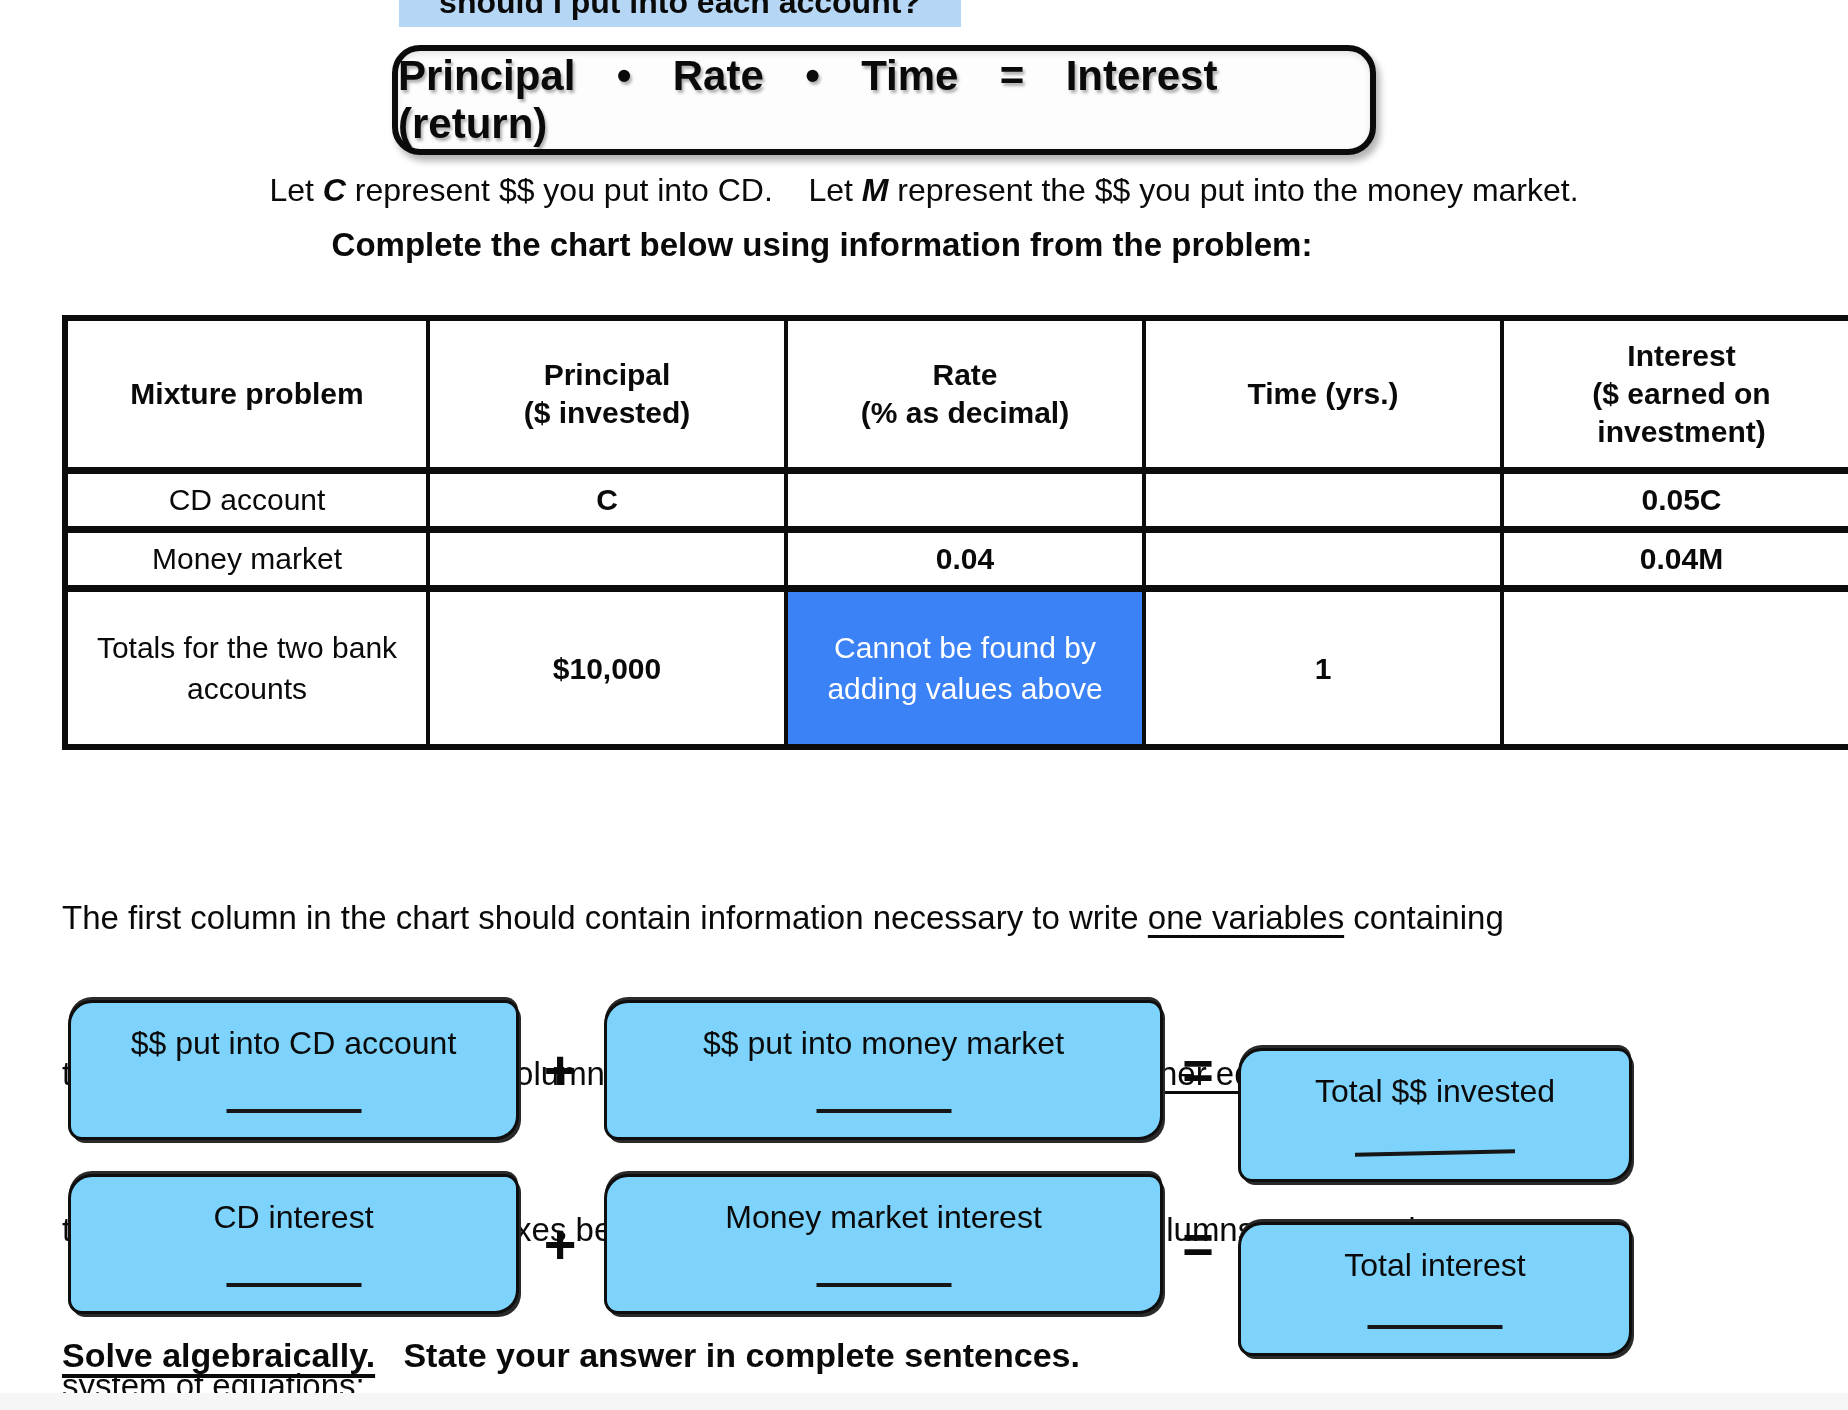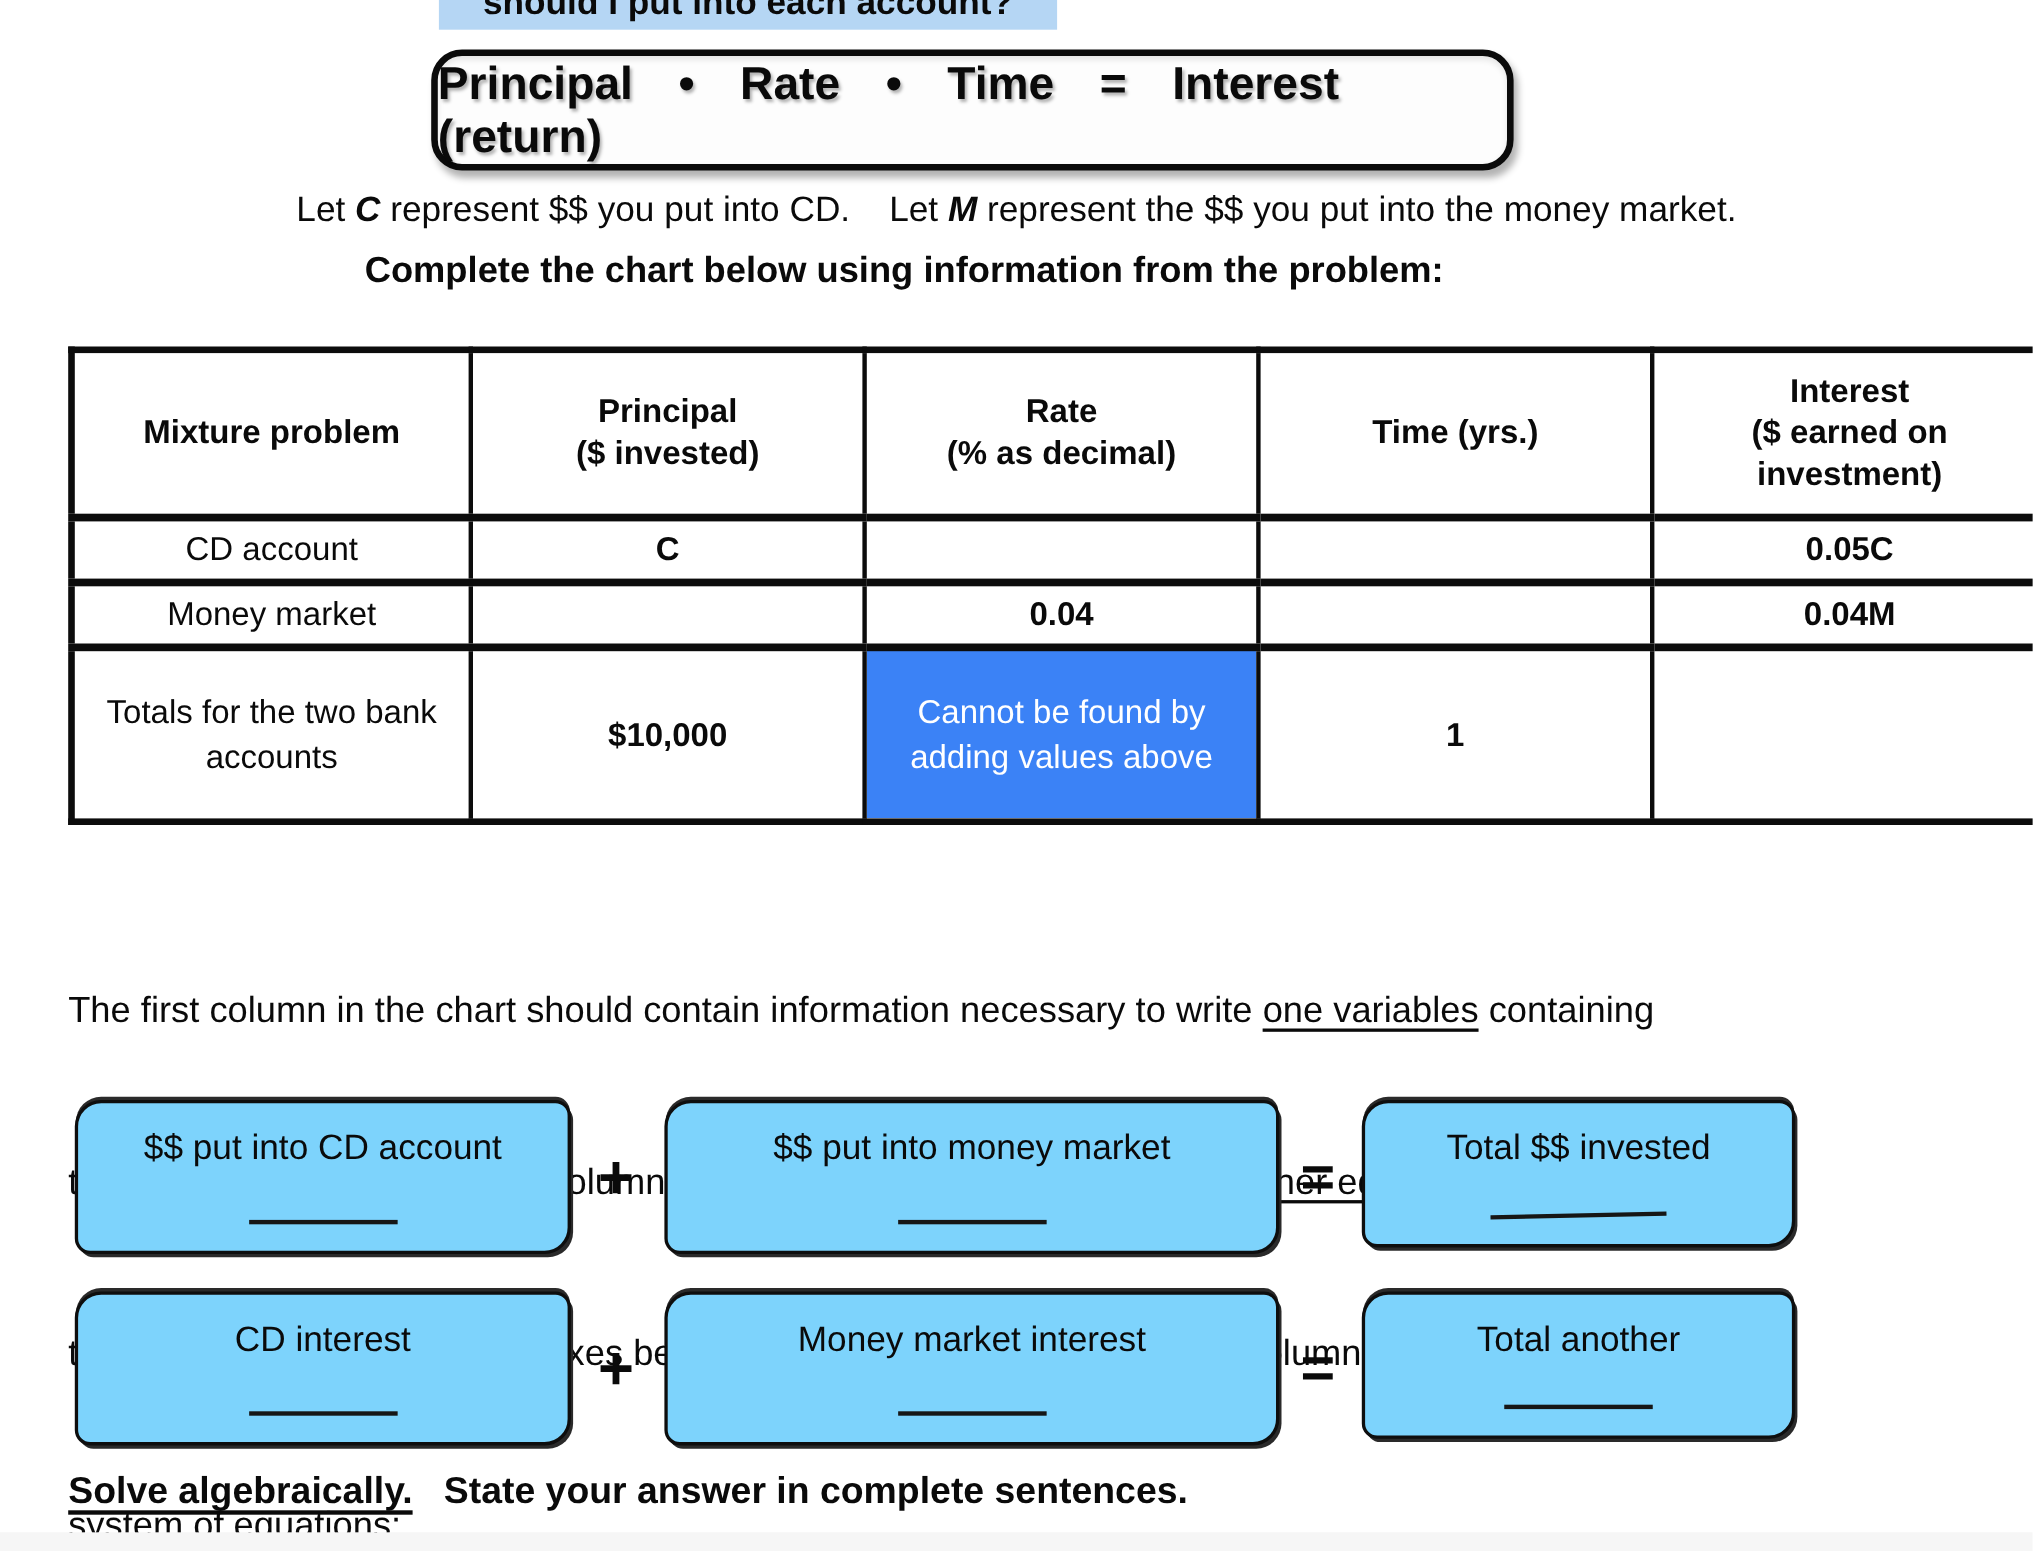--- a/index.html
+++ b/index.html
@@ -86,21 +86,21 @@
   .eq-row-2{top:1174px;}
   .sum-box{
     position:absolute;top:0;height:134px;
     border:3px solid #0e0e0e;
     border-radius:24px 14px 24px 14px;
     background:#7dd3fc;
     box-shadow:0 -4px 0 -1px #2a2a2a, 3px 4px 0 -1px #2a2a2a;
   }
   .box-1{left:68px;width:445px;}
   .box-2{left:604px;width:553px;}
-  .box-3{left:1238px;width:388px;height:128px;}
+  .box-3{left:1238px;width:388px;height:128px;margin-top:48px;}
   .sum-box .box-label{
     position:absolute;top:22px;left:0;width:100%;
     text-align:center;font-size:32px;
   }
   .blank-line{
     position:absolute;bottom:24px;left:50%;transform:translateX(-50%);
     width:135px;border-top:4px solid #161616;
   }
   .blank-line.wide{width:160px;transform:translateX(-50%) rotate(-1.2deg);}
   .op{
@@ -205,21 +205,21 @@
       <div class="box-label">CD interest</div>
       <div class="blank-line"></div>
     </div>
     <div class="op op-plus-2">+</div>
     <div class="sum-box box-2">
       <div class="box-label">Money market interest</div>
       <div class="blank-line"></div>
     </div>
     <div class="op op-eq-2">=</div>
     <div class="sum-box box-3">
-      <div class="box-label">Total another</div>
+      <div class="box-label">Total interest</div>
       <div class="blank-line"></div>
     </div>
   </div>
 
   <div class="footer-line"><span class="u-phrase">Solve algebraically.</span><span>   State your answer in complete sentences.</span></div>
 
   <div class="page-bottom-edge"></div>
 
 </div>
 

